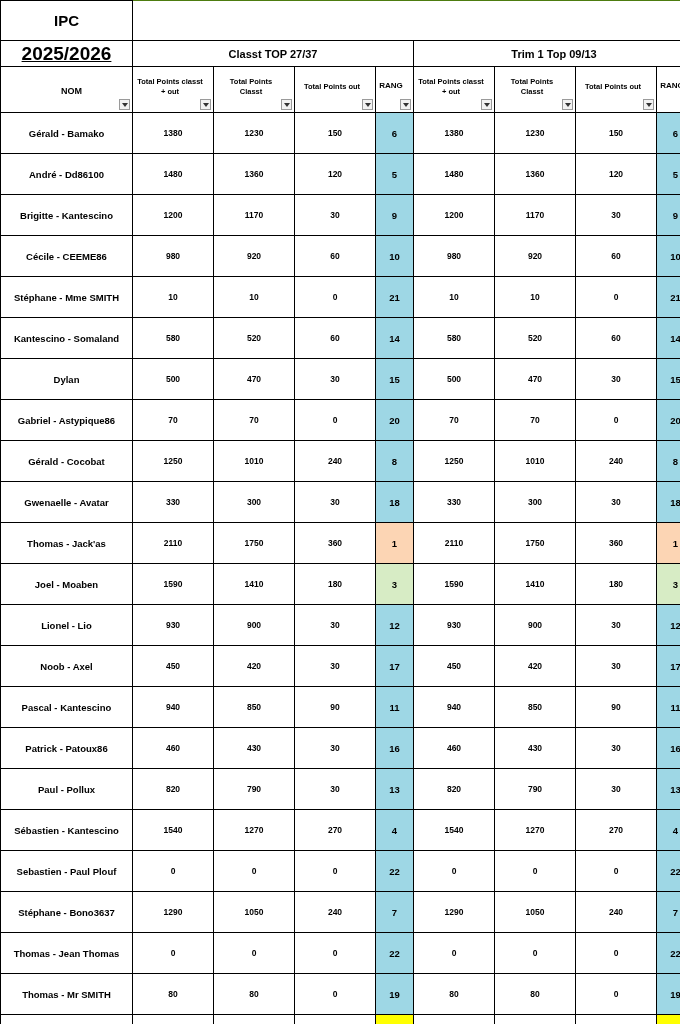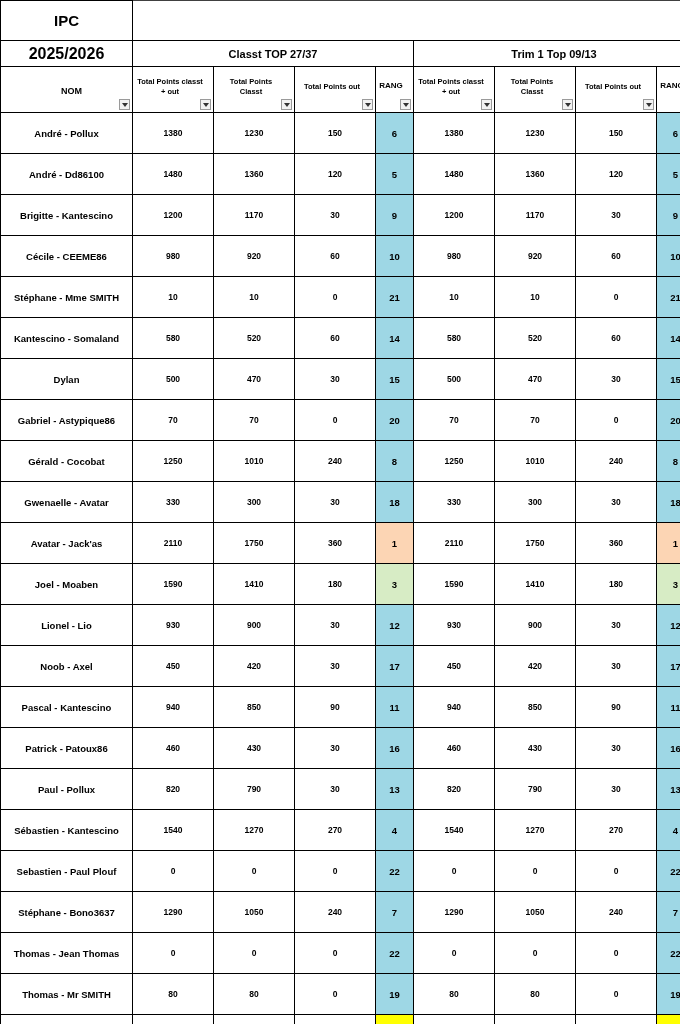--- a/index.html
+++ b/index.html
@@ -6,21 +6,21 @@
   html, body {
     margin: 0; padding: 0;
     background: #ffffff;
     font-family: "Liberation Sans", sans-serif;
   }
   #sheet {
     width: 680px;
     height: 1024px;
     position: relative;
     overflow: hidden;
-    background: #404040;
+    background: #4d7c0f;
   }
   table.grid {
     border-collapse: collapse;
     table-layout: fixed;
     width: 680px;
   }
   table.grid td, table.grid th {
     border: 1px solid #000000;
     padding: 0;
     font-weight: bold;
@@ -43,24 +43,25 @@
     text-align: left;
     padding-left: 42px;
     border-right: 1px solid #000 !important;
     border-bottom: 1px solid #000 !important;
   }
   .blank-top { border: none !important; background: #fff; }
 
   
   .group-row td { height: 26px; }
   .year-cell {
-    font-size: 16px;
+    font-size: 19px;
     font-weight: bold;
     text-align: left;
     padding-left: 8px;
+    text-decoration: underline;
   }
   .group-classt {
     background: #b7dee8;
     font-size: 11px;
     margin-top: 26px;
   }
   .group-trim {
     background: #e5b9bc;
     font-size: 11px;
   }
@@ -199,21 +200,21 @@
           <span class="filter-btn">
               <i></i>
             </span>
         </td>
         <td class="head-rang">
           <span class="head-label">RANG</span>
 
         </td>
       </tr>
     <tr class="data-row">
-          <td class="cell-nom">André - Pollux</td>
+          <td class="cell-nom">Gérald - Bamako</td>
           <td class="cell-num">1380</td>
           <td class="cell-num">1230</td>
           <td class="cell-num">150</td>
           <td class="cell-rang" style="background: rgb(158, 215, 229);">6</td>
           <td class="cell-num">1380</td>
           <td class="cell-num">1230</td>
           <td class="cell-num">150</td>
           <td class="cell-rang" style="background: rgb(158, 215, 229);">6</td>
         </tr>
         <tr class="data-row">
@@ -309,21 +310,21 @@
           <td class="cell-num">330</td>
           <td class="cell-num">300</td>
           <td class="cell-num">30</td>
           <td class="cell-rang" style="background: rgb(158, 215, 229);">18</td>
           <td class="cell-num">330</td>
           <td class="cell-num">300</td>
           <td class="cell-num">30</td>
           <td class="cell-rang" style="background: rgb(158, 215, 229);">18</td>
         </tr>
         <tr class="data-row">
-          <td class="cell-nom">Avatar - Jack'as</td>
+          <td class="cell-nom">Thomas - Jack'as</td>
           <td class="cell-num">2110</td>
           <td class="cell-num">1750</td>
           <td class="cell-num">360</td>
           <td class="cell-rang" style="background: rgb(252, 213, 180);">1</td>
           <td class="cell-num">2110</td>
           <td class="cell-num">1750</td>
           <td class="cell-num">360</td>
           <td class="cell-rang" style="background: rgb(252, 213, 180);">1</td>
         </tr>
         <tr class="data-row">

